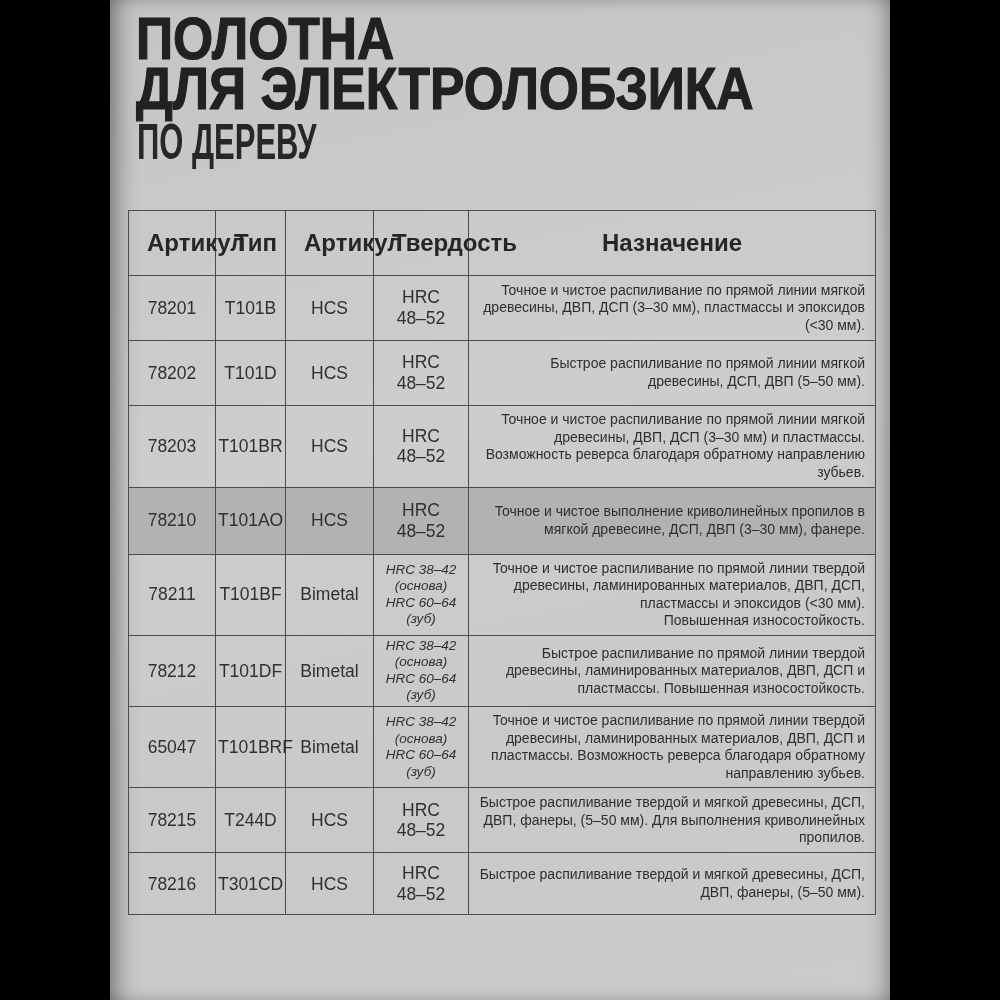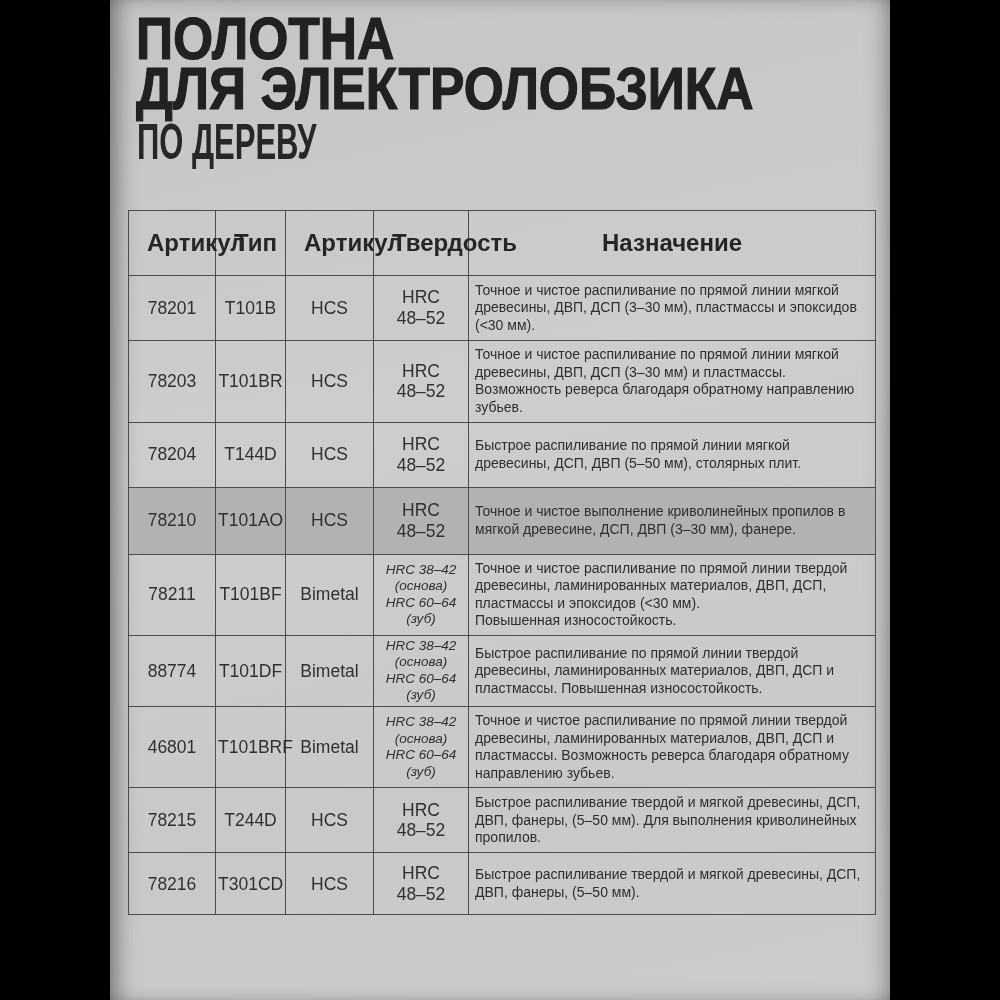--- a/index.html
+++ b/index.html
@@ -43,21 +43,21 @@
   .blades th{
     font-size:24px;font-weight:700;text-align:center;color:#262626;
     height:40px;padding:18px;
   }
   .blades td.c{
     text-align:center;font-size:17.5px;color:#303030;
     white-space:pre-line;line-height:1.18;padding:2px;
   }
   .blades tr.small-hardness td.hardness{font-size:13.5px;line-height:1.22;font-style:italic;}
   .blades td.purpose{
-    text-align:left;font-size:14px;line-height:1.26;color:#2e2e2e;
+    text-align:right;font-size:14px;line-height:1.26;color:#2e2e2e;
     padding:5px 10px 5px 6px;white-space:pre-line;
   }
   .blades tr.highlight td{background:var(--row-highlight);}
 </style>
 </head>
 <body>
 
 <div class="stage">
   <div class="page">
 
@@ -86,35 +86,35 @@
       </thead>
       <tbody>
         <tr style="height:65px">
           <td class="c">78201</td>
           <td class="c">T101B</td>
           <td class="c">HCS</td>
           <td class="c hardness">HRC
 48–52</td>
           <td class="purpose">Точное и чистое распиливание по прямой линии мягкой древесины, ДВП, ДСП (3–30 мм), пластмассы и эпоксидов (&lt;30 мм).</td>
         </tr>
+        <tr style="height:65px">
+          <td class="c">78202</td>
+          <td class="c">T101D</td>
+          <td class="c">HCS</td>
+          <td class="c hardness">HRC
+48–52</td>
+          <td class="purpose">Быстрое распиливание по прямой линии мягкой древесины, ДСП, ДВП (5–50 мм).</td>
+        </tr>
         <tr style="height:67px">
           <td class="c">78203</td>
           <td class="c">T101BR</td>
           <td class="c">HCS</td>
           <td class="c hardness">HRC
 48–52</td>
           <td class="purpose">Точное и чистое распиливание по прямой линии мягкой древесины, ДВП, ДСП (3–30 мм) и пластмассы. Возможность реверса благодаря обратному направлению зубьев.</td>
-        </tr>
-        <tr style="height:65px">
-          <td class="c">78204</td>
-          <td class="c">T144D</td>
-          <td class="c">HCS</td>
-          <td class="c hardness">HRC
-48–52</td>
-          <td class="purpose">Быстрое распиливание по прямой линии мягкой древесины, ДСП, ДВП (5–50 мм), столярных плит.</td>
         </tr>
         <tr class="highlight" style="height:67px">
           <td class="c">78210</td>
           <td class="c">T101AO</td>
           <td class="c">HCS</td>
           <td class="c hardness">HRC
 48–52</td>
           <td class="purpose">Точное и чистое выполнение криволинейных пропилов в мягкой древесине, ДСП, ДВП (3–30 мм), фанере.</td>
         </tr>
         <tr class="small-hardness" style="height:69px">
@@ -122,31 +122,31 @@
           <td class="c">T101BF</td>
           <td class="c">Bimetal</td>
           <td class="c hardness">HRC 38–42
 (основа)
 HRC 60–64
 (зуб)</td>
           <td class="purpose">Точное и чистое распиливание по прямой линии твердой древесины, ламинированных материалов, ДВП, ДСП, пластмассы и эпоксидов (&lt;30 мм).
 Повышенная износостойкость.</td>
         </tr>
         <tr class="small-hardness" style="height:67px">
-          <td class="c">88774</td>
+          <td class="c">78212</td>
           <td class="c">T101DF</td>
           <td class="c">Bimetal</td>
           <td class="c hardness">HRC 38–42
 (основа)
 HRC 60–64
 (зуб)</td>
           <td class="purpose">Быстрое распиливание по прямой линии твердой древесины, ламинированных материалов, ДВП, ДСП и пластмассы. Повышенная износостойкость.</td>
         </tr>
         <tr class="small-hardness" style="height:75px">
-          <td class="c">46801</td>
+          <td class="c">65047</td>
           <td class="c">T101BRF</td>
           <td class="c">Bimetal</td>
           <td class="c hardness">HRC 38–42
 (основа)
 HRC 60–64
 (зуб)</td>
           <td class="purpose">Точное и чистое распиливание по прямой линии твердой древесины, ламинированных материалов, ДВП, ДСП и пластмассы. Возможность реверса благодаря обратному направлению зубьев.</td>
         </tr>
         <tr style="height:65px">
           <td class="c">78215</td>

